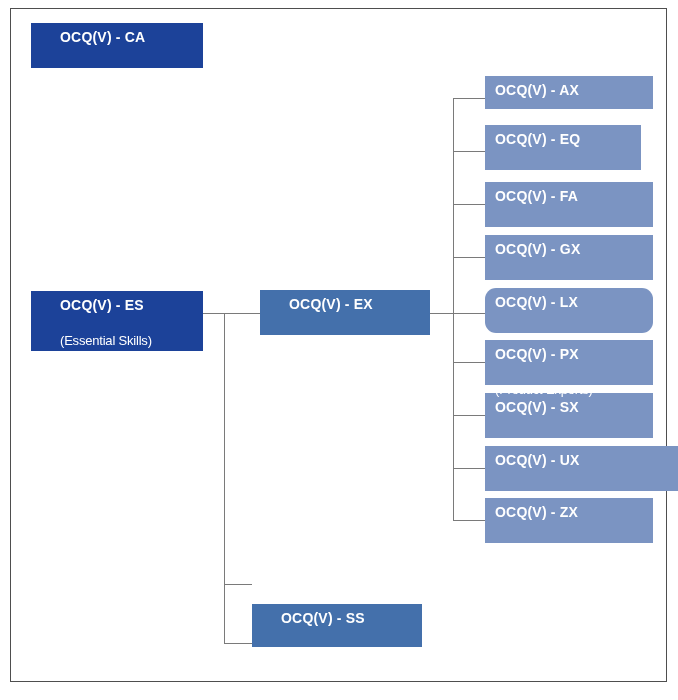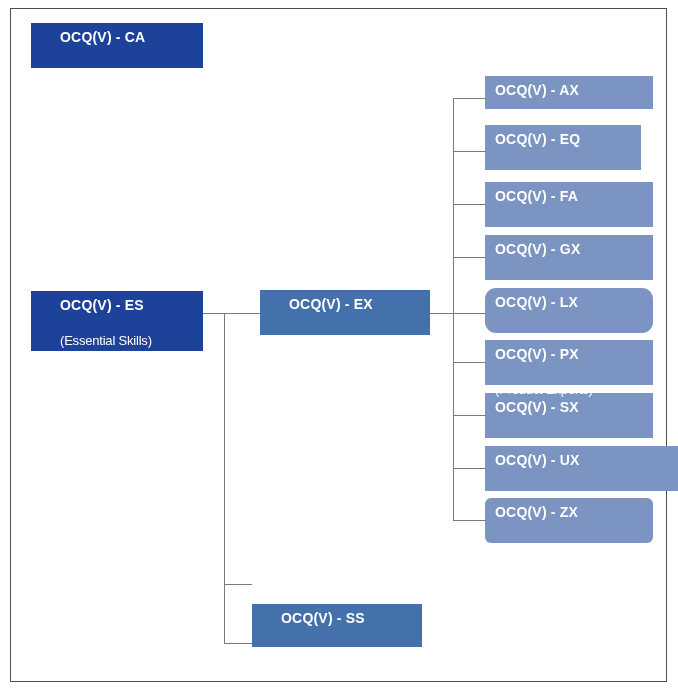--- a/index.html
+++ b/index.html
@@ -56,21 +56,21 @@
   .box-tt { left: 252px; top: 563px; width: 170px; height: 43px; }
   .box-ss { left: 252px; top: 604px; width: 170px; height: 43px; }
   .box-r0 { left: 485px; top: 76px;  width: 168px; height: 33px; }
   .box-r1 { left: 485px; top: 125px; width: 156px; height: 45px; }
   .box-r2 { left: 485px; top: 182px; width: 168px; height: 45px; }
   .box-r3 { left: 485px; top: 235px; width: 168px; height: 45px; }
   .box-r4 { left: 485px; top: 288px; width: 168px; height: 45px; border-radius: 11px; }
   .box-r5 { left: 485px; top: 340px; width: 168px; height: 45px; }
   .box-r6 { left: 485px; top: 393px; width: 168px; height: 45px; }
   .box-r7 { left: 485px; top: 446px; width: 204px; height: 45px; }
-  .box-r8 { left: 485px; top: 498px; width: 168px; height: 45px; border-radius: 6px; }
+  .box-r8 { left: 485px; top: 498px; width: 168px; height: 45px; }
   
   .ln-es-ex   { left: 203px; top: 313px; width: 282px; height: 1px; } 
   .ln-ltrunk  { left: 224px; top: 313px; width: 1px;   height: 330px; }
   .ln-tt      { left: 224px; top: 584px; width: 28px;  height: 1px; }
   .ln-ss      { left: 224px; top: 643px; width: 28px;  height: 1px; }
   .ln-rtrunk  { left: 453px; top: 98px;  width: 1px;   height: 423px; }
   .ln-b0 { left: 453px; top: 98px;  width: 32px; height: 1px; }
   .ln-b1 { left: 453px; top: 151px; width: 32px; height: 1px; }
   .ln-b2 { left: 453px; top: 204px; width: 32px; height: 1px; }
   .ln-b3 { left: 453px; top: 257px; width: 32px; height: 1px; }

